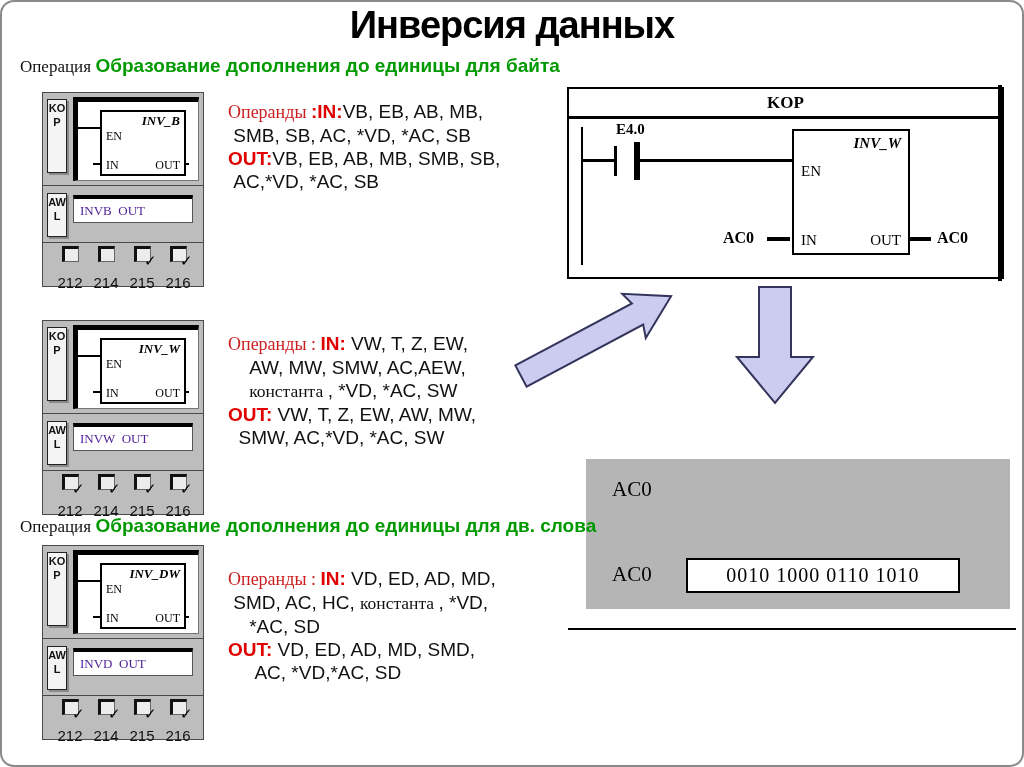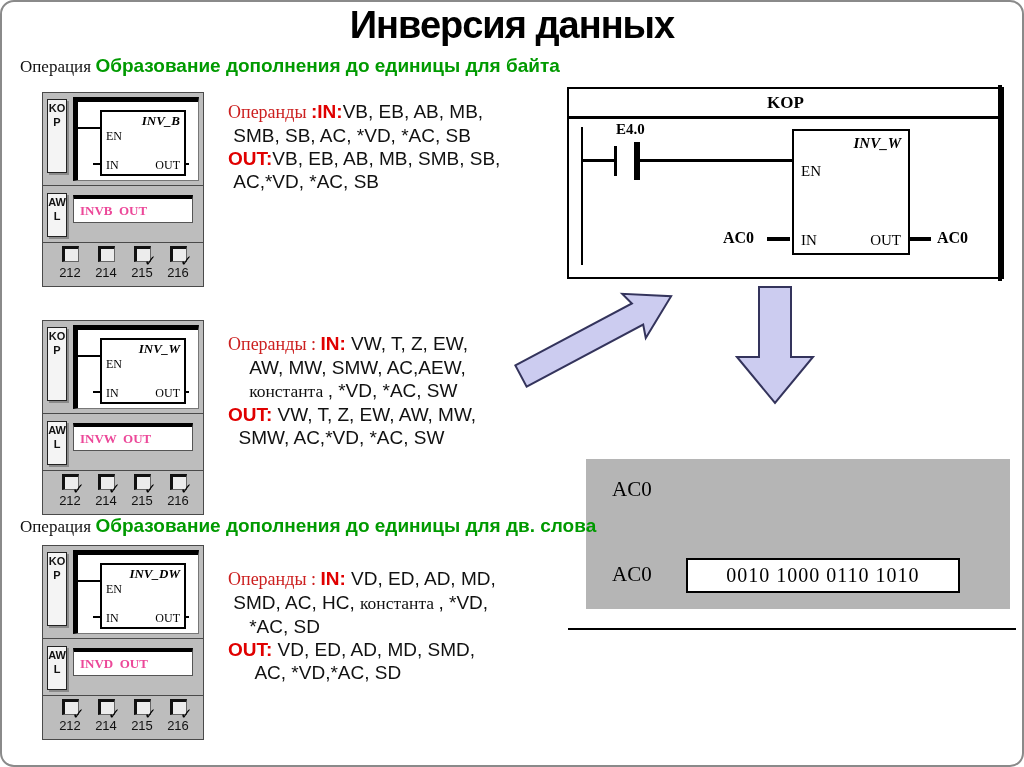--- a/index.html
+++ b/index.html
@@ -33,27 +33,27 @@
   .iblock{position:absolute;left:22px;top:8px;width:82px;height:62px;background:#fff;border:2px solid #000;}
   .iblock .bname{position:absolute;right:4px;top:1px;font-family:"Liberation Serif",serif;
                  font-style:italic;font-weight:bold;font-size:13px;color:#000;}
   .iblock .ben{position:absolute;left:4px;top:17px;font-family:"Liberation Serif",serif;font-size:12px;}
   .iblock .bin{position:absolute;left:4px;bottom:1px;font-family:"Liberation Serif",serif;font-size:12px;}
   .iblock .bout{position:absolute;right:4px;bottom:1px;font-family:"Liberation Serif",serif;font-size:12px;}
   .wire{position:absolute;background:#000;}
   .awl-strip{position:absolute;left:30px;top:9px;width:120px;height:28px;background:#fff;
              border:1px solid #555;border-top:4px solid #000;
              font-family:"Liberation Serif",serif;font-size:13px;line-height:24px;padding-left:6px;
-             white-space:pre;color:#ec4899;box-sizing:border-box;font-weight:bold;}
+             white-space:pre;color:#4c1d95;box-sizing:border-box;}
   .chk-item{width:30px;text-align:center;position:relative;}
   .chk-box{position:relative;width:13px;height:12px;margin:0 auto;background:#ececec;
            border-top:3px solid #111;border-left:3px solid #111;border-right:1px solid #666;border-bottom:1px solid #666;}
   .chk-box .mark{display:none;position:absolute;right:-7px;bottom:-9px;font-size:15px;color:#000;}
   .chk-box.checked .mark{display:block;}
-  .chk-num{font-size:13px;color:#111;margin-top:3px;}
+  .chk-num{font-size:15px;color:#111;margin-top:12px;}
 
   
   .operands{font-size:19px;line-height:23px;color:#111;white-space:pre-wrap;z-index:3;}
   .seg-opr{font-family:"Liberation Serif",serif;color:#cc2020;font-size:18px;}
   .seg-red{color:#e00000;font-weight:bold;}
   .seg-blk{color:#111;}
   .seg-srf{font-family:"Liberation Serif",serif;font-size:17.5px;color:#111;}
 
   
   .ladder{left:565px;top:85px;width:433px;height:188px;border:2px solid #000;background:#fff;}

